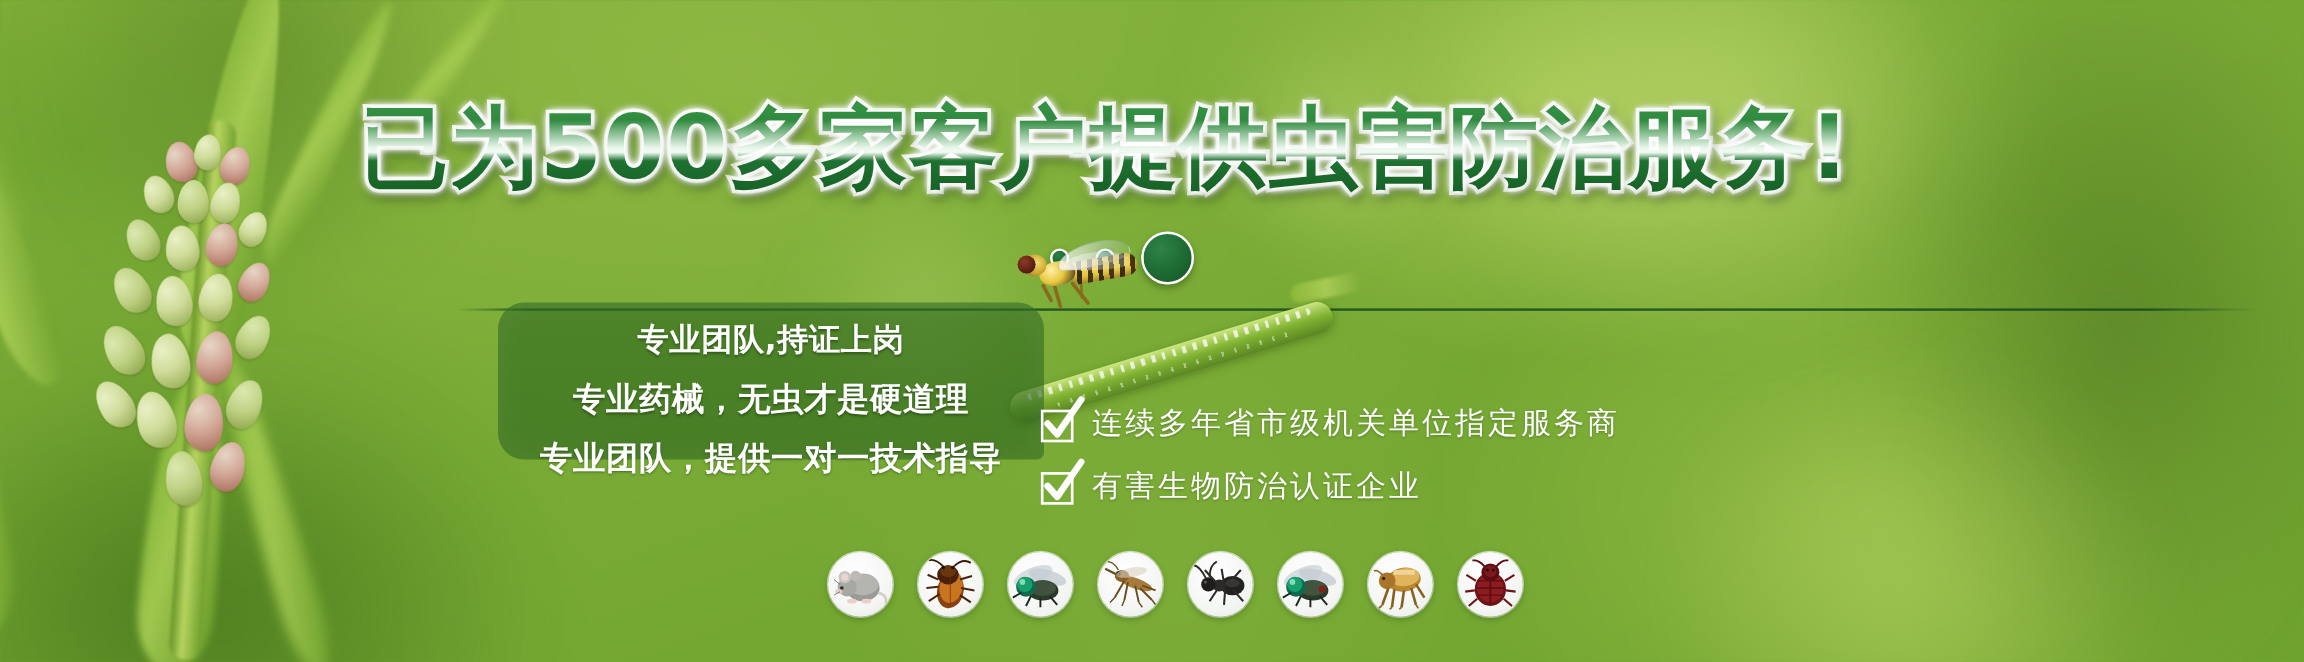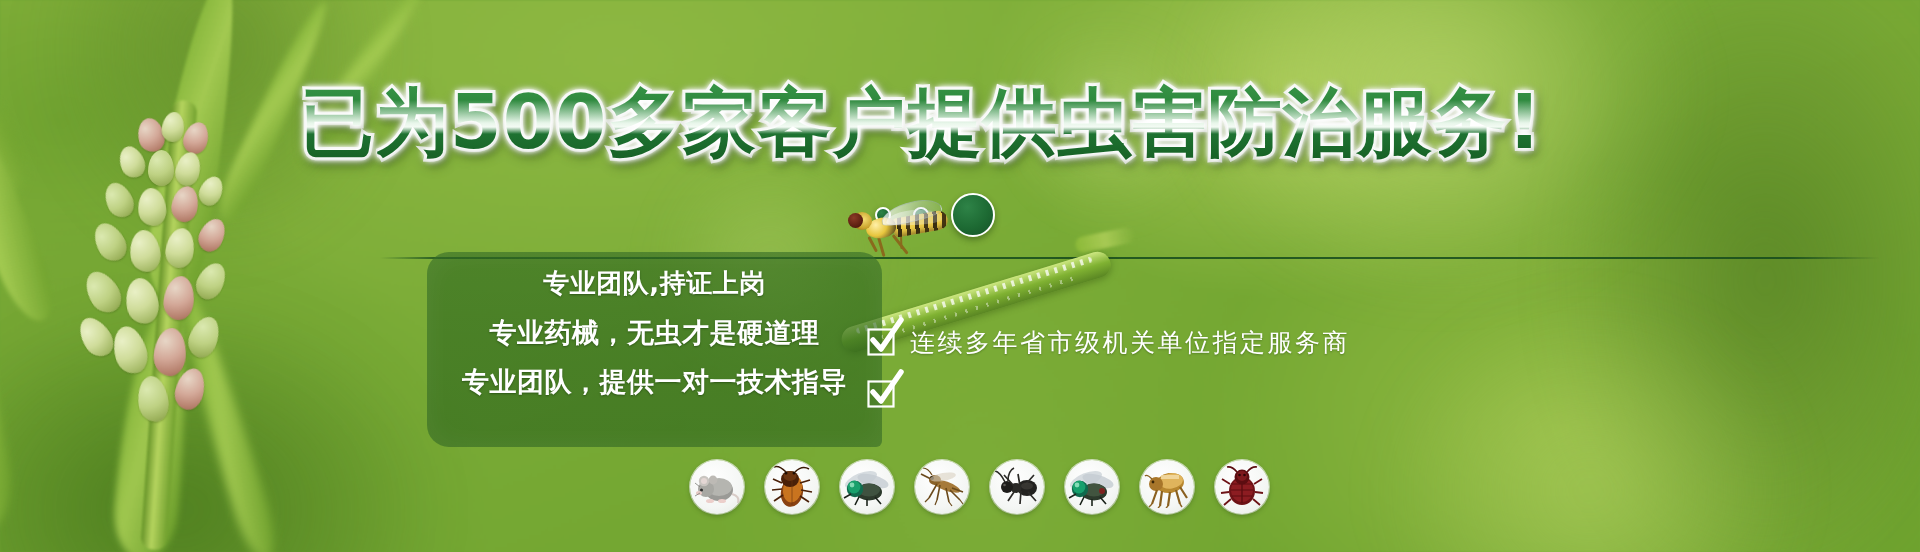--- a/index.html
+++ b/index.html
@@ -136,39 +136,38 @@
     background:radial-gradient(circle at 36% 30%, #2e8347, #1d6a33 55%, #155126);
     border:2px solid #ffffff;
     box-shadow:0 3px 6px rgba(30,60,10,.45);
   }
   .dot-a{ left:0px;   top:14px; width:16px; height:16px; }
   .dot-b{ left:38px;  top:14px; width:16px; height:16px; }
   .dot-c{ left:76px;  top:0px;  width:44px; height:44px; }
 
   
   .panel{
-    position:absolute; left:415px; top:252px; width:455px; height:195px;
+    position:absolute; left:415px; top:252px; width:455px; height:131px;
     background:linear-gradient(180deg, rgba(46,104,30,.62), rgba(40,96,26,.60));
     border-radius:22px 22px 6px 22px;
     box-shadow:inset 0 0 30px rgba(255,255,255,.06);
-    margin-left:12px;
   }
   .panel .line{
     position:absolute; left:0; right:0; text-align:center;
     color:#ffffff; font-weight:bold; white-space:nowrap;
     font-family:"DejaVu Sans","Liberation Sans",sans-serif;
     text-shadow:0 1px 2px rgba(20,50,10,.5);
   }
   .pl1{ top:14px; font-size:26px; letter-spacing:.5px; }
   .pl2{ top:63px; font-size:27px; letter-spacing:.5px; }
   .pl3{ top:112px;font-size:27px; letter-spacing:.5px; }
 
   
   .checklist{ position:absolute; left:868px; top:326px; }
-  .check-row{ display:flex; height:52px; }
+  .check-row{ display:flex; align-items:center; height:52px; }
   .check-box{ width:26px; height:26px; position:relative; flex:0 0 26px; margin-right:16px; }
   .check-box svg{ position:absolute; left:-3px; top:-10px; overflow:visible; }
   .check-text{
     color:#ffffff; font-size:25px; letter-spacing:2.5px; white-space:nowrap;
     font-family:"DejaVu Sans","Liberation Sans",sans-serif;
     text-shadow:0 1px 2px rgba(20,50,10,.35);
   }
 
   
   .fly{ position:absolute; left:846px; top:196px; width:110px; height:62px; }
@@ -329,20 +328,21 @@
       </span>
       <span class="check-text">连续多年省市级机关单位指定服务商</span>
     </div>
     <div class="check-row">
       <span class="check-box">
         <svg width="40" height="40" viewBox="0 0 40 40">
           <rect x="3.5" y="13.5" width="25" height="25" fill="none" stroke="#ffffff" stroke-width="2.2"></rect>
           <path d="M8 24 L16 33 L36 4" fill="none" stroke="#ffffff" stroke-width="5.5" stroke-linecap="round" stroke-linejoin="round"></path>
         </svg>
       </span>
+      <span class="check-text">有害生物防治认证企业</span>
     </div>
   </div>
 
   <div class="pests">
 
     <div class="pest">
       <span class="sr">鼠</span>
       <svg width="46" height="40" viewBox="0 0 46 40">
         <ellipse cx="25" cy="23" rx="14" ry="11" fill="#9a9a96"></ellipse>
         <ellipse cx="25" cy="20" rx="13" ry="9" fill="#b5b5b0"></ellipse>

